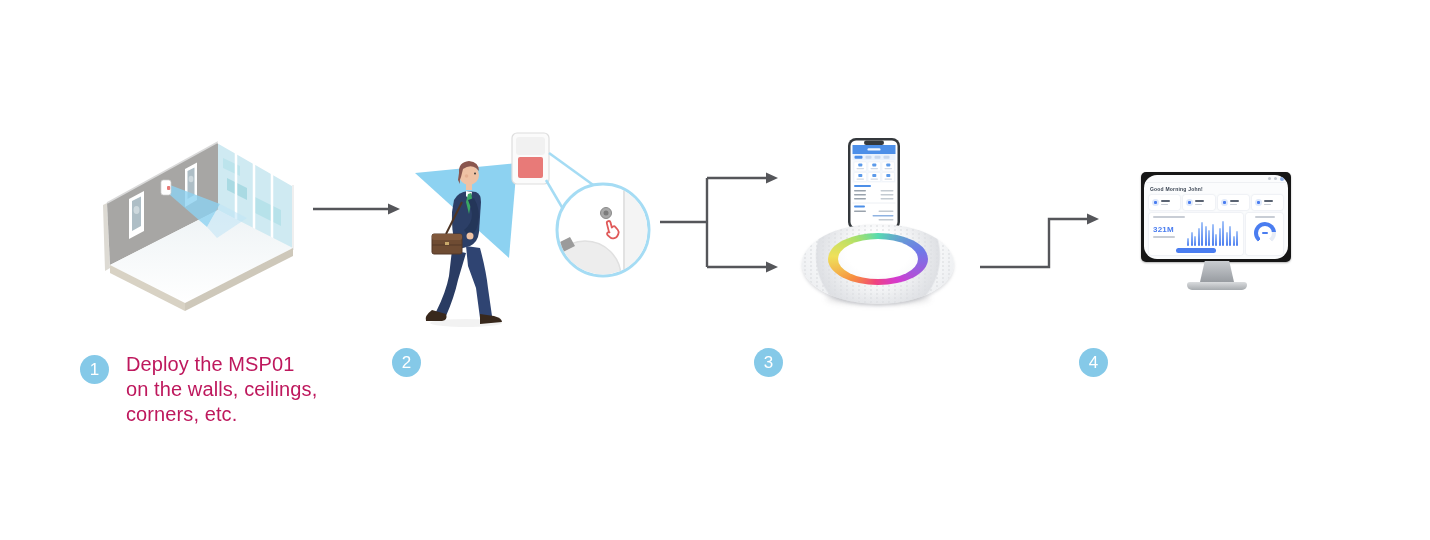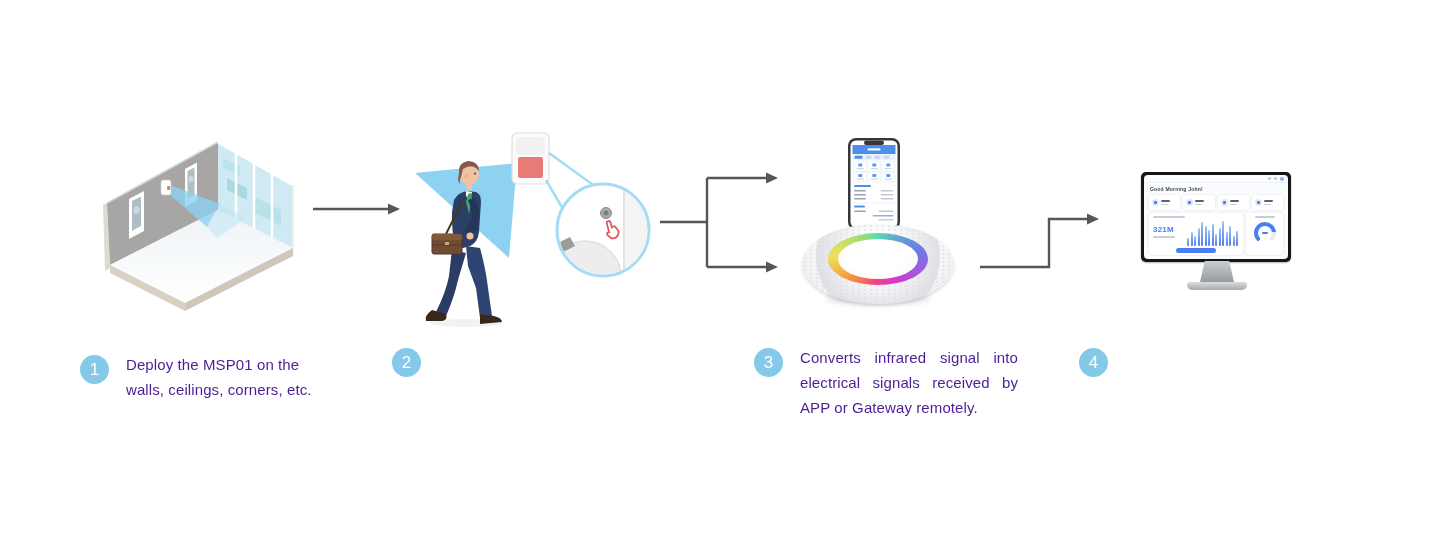--- a/index.html
+++ b/index.html
@@ -10,21 +10,21 @@
   }
   .abs { position:absolute; }
 
   
   .caption { position:absolute; display:flex; align-items:flex-start; gap:17px; }
   .badge {
     flex:none; width:29px; height:29px; border-radius:50%;
     background:#85C9E8; color:#fff; display:flex; align-items:center; justify-content:center;
     font-size:17px; font-weight:400; margin-top:3px;
   }
-  .caption p { font-size:15px; line-height:25px; color:#4c1d95; letter-spacing:.1px; }
+  .caption p { font-size:20px; line-height:25px; color:#be185d; letter-spacing:.1px; }
   #cap1 { left:80px;  top:352px; } #cap1 p { width:192px; }
   #cap2 { left:392px; top:345px; } #cap2 p { width:232px; text-align:justify; }
   #cap3 { left:754px; top:345px; } #cap3 p { width:218px; text-align:justify; }
   #cap4 { left:1079px;top:345px; } #cap4 p { width:243px; text-align:justify; }
 
   
   .gateway { left:802px; top:224px; width:152px; height:84px; }
   .gw-shadow { position:absolute; left:24px; top:68px; width:104px; height:12px; border-radius:50%;
     background:rgba(60,60,70,.18); filter:blur(3px); }
   .gw-body { position:absolute; left:0; top:0; width:152px; height:80px; border-radius:50%;
@@ -40,21 +40,21 @@
   .gw-dome { position:absolute; left:36px; top:15px; width:80px; height:40px; border-radius:50%;
     background:radial-gradient(ellipse at 50% 35%, #ffffff 55%, #f4f5f7 100%); }
   .gw-port { position:absolute; left:62px; top:72px; width:30px; height:7px; border-radius:2px;
     background:#eceef0; border:1px solid #d4d6d9; }
   .gw-slot { position:absolute; left:70px; top:74px; width:14px; height:3px; border-radius:1px; background:#6a6d72; }
 
   
   .monitor { left:1141px; top:172px; width:152px; }
   .mon-bezel { width:150px; height:90px; background:#161616; border-radius:5px; padding:3px;
     box-shadow:0 1px 2px rgba(0,0,0,.3); }
-  .mon-screen { width:100%; height:100%; background:#fbfcfd; border-radius:4px; overflow:hidden; position:relative; }
+  .mon-screen { width:100%; height:100%; background:#fbfcfd; border-radius:13px; overflow:hidden; position:relative; }
   .mon-neck { width:34px; height:21px; margin:-1px auto 0; background:linear-gradient(#c9ccd0,#989ca1);
     clip-path:polygon(14% 0, 86% 0, 100% 100%, 0 100%); }
   .mon-base { width:60px; height:8px; margin:0 auto; border-radius:3px 3px 5px 5px;
     background:linear-gradient(#dadcde,#a7abaf); }
   .db-top { height:8px; border-bottom:1px solid #eef0f3; display:flex; align-items:center;
     justify-content:flex-end; gap:3px; padding:0 4px; }
   .db-dot { width:3px; height:3px; border-radius:50%; background:#c4c9d0; }
   .db-ava { width:4px; height:4px; border-radius:50%; background:#8fb0e8; }
   .db-greet { font-size:5px; font-weight:bold; color:#3c4654; margin:3px 0 3px 6px; letter-spacing:.2px; }
   .db-stats { display:flex; gap:3px; margin:0 5px; }
@@ -355,19 +355,18 @@
 
   <div class="caption" id="cap1">
     <div class="badge">1</div>
     <p>Deploy the MSP01 on the walls, ceilings, corners, etc.</p>
   </div>
   <div class="caption" id="cap2">
     <div class="badge">2</div>
   </div>
   <div class="caption" id="cap3">
     <div class="badge">3</div>
-    <p>Converts infrared signal into electrical signals received by APP or Gateway remotely.</p>
   </div>
   <div class="caption" id="cap4">
     <div class="badge">4</div>
   </div>
 
 </div>
 
 </body></html>

